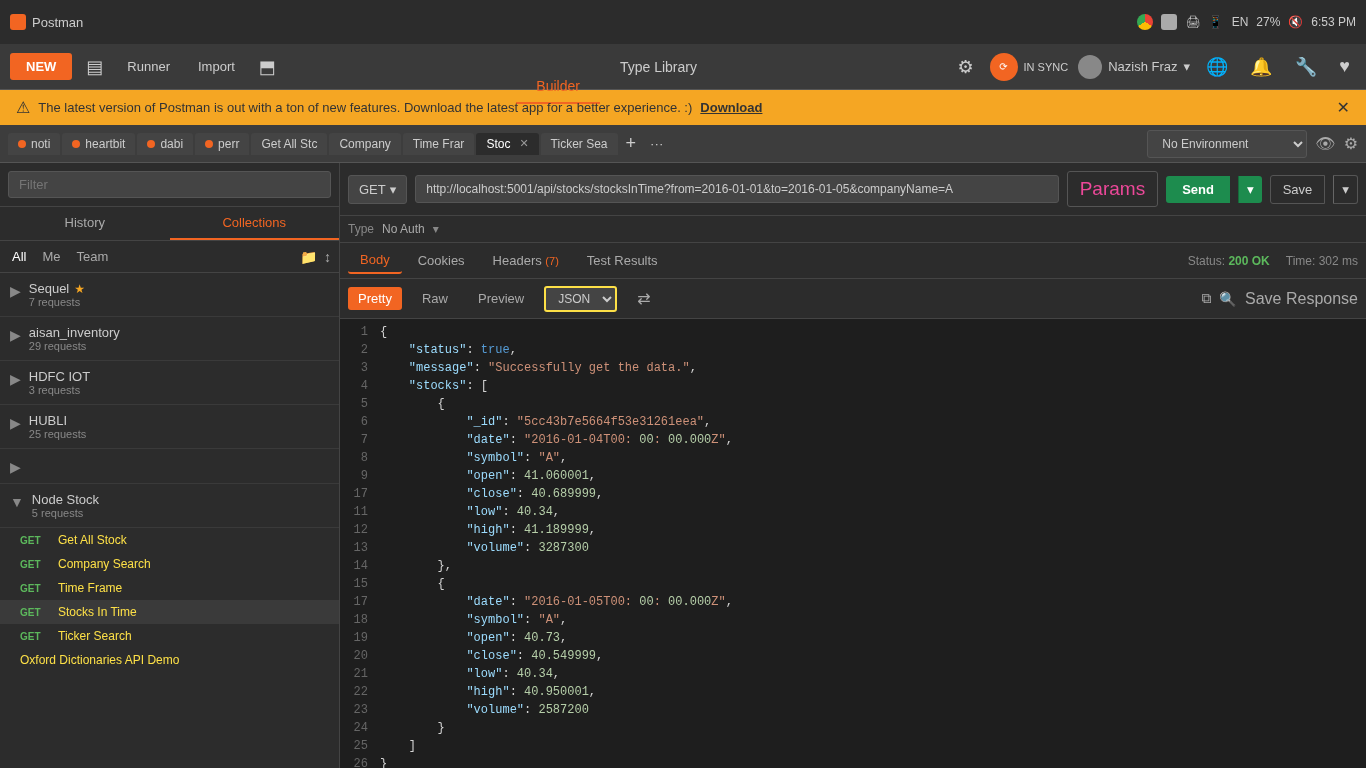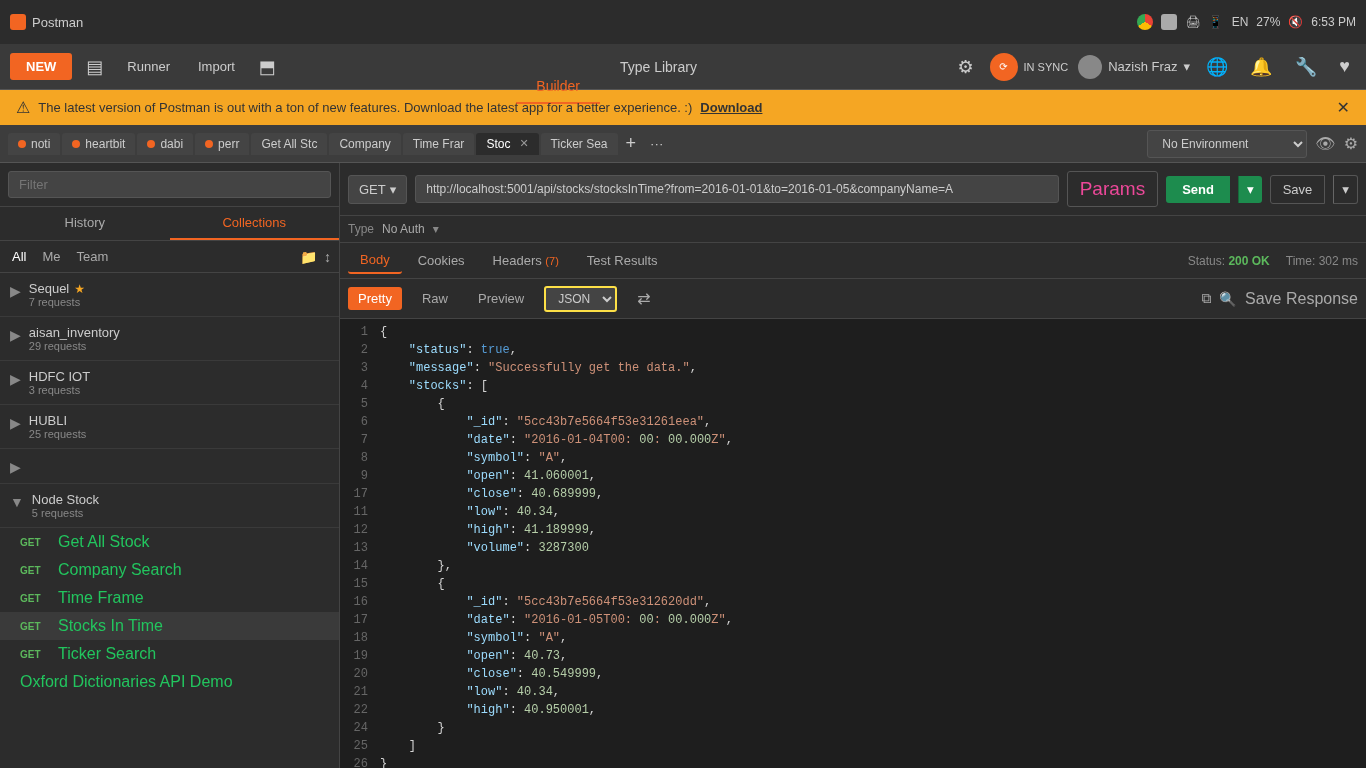--- a/index.html
+++ b/index.html
@@ -59,21 +59,21 @@
     .sidebar-list { flex: 1; overflow-y: auto; }
     .collection-item { display: flex; align-items: flex-start; padding: 8px 10px; cursor: pointer; border-bottom: 1px solid #3a3a3a; }
     .collection-icon { color: #888; margin-right: 8px; margin-top: 2px; font-size: 14px; }
     .collection-info { flex: 1; }
     .collection-name { color: #ccc; font-size: 13px; display: flex; align-items: center; gap: 5px; }
     .collection-star { color: #f5a623; font-size: 12px; }
     .collection-count { color: #888; font-size: 11px; }
     .request-item { display: flex; align-items: center; padding: 5px 10px 5px 20px; cursor: pointer; }
     .request-item.active { background: #3a3a3a; }
     .method-badge { font-size: 10px; font-weight: bold; color: #5cb85c; margin-right: 8px; width: 30px; }
-    .request-name { color: #22c55e; font-size: 16px; }
+    .request-name { color: #fde047; font-size: 12px; }
 
     
     .request-area { flex: 1; background: #2c2c2c; display: flex; flex-direction: column; overflow: hidden; }
 
     
     .request-bar { display: flex; align-items: center; padding: 8px; gap: 8px; border-bottom: 1px solid #444; }
     .method-select { background: #444; border: 1px solid #555; color: #ccc; padding: 6px 10px; border-radius: 3px; font-size: 13px; cursor: pointer; display: flex; align-items: center; gap: 4px; }
     .url-input { flex: 1; background: #444; border: 1px solid #555; border-radius: 3px; color: #ccc; padding: 6px 10px; font-size: 12px; }
     .params-btn { background: transparent; border: 1px solid #555; color: #ec4899; padding: 6px 12px; border-radius: 3px; cursor: pointer; font-size: 19px; }
     .send-btn { background: #1d8c4e; color: white; border: none; padding: 6px 16px; border-radius: 3px 0 0 3px; cursor: pointer; font-size: 13px; font-weight: bold; }
@@ -421,24 +421,20 @@
         </div>
         <div class="code-line">
           <span class="line-num">14</span>
           <span class="line-content">        },</span>
         </div>
         <div class="code-line">
           <span class="line-num">15</span>
           <span class="line-content">        {</span>
         </div>
         <div class="code-line">
-          <span class="line-num">16</span>
-          <span class="line-content">            <span class="json-key">"_id"</span>: <span class="json-str">"5cc43b7e5664f53e312620dd"</span>,</span>
-        </div>
-        <div class="code-line">
           <span class="line-num">17</span>
           <span class="line-content">            <span class="json-key">"date"</span>: <span class="json-str">"2016-01-05T00: <span class="json-num">00</span>: <span class="json-num">00.000</span>Z"</span>,</span>
         </div>
         <div class="code-line">
           <span class="line-num">18</span>
           <span class="line-content">            <span class="json-key">"symbol"</span>: <span class="json-str">"A"</span>,</span>
         </div>
         <div class="code-line">
           <span class="line-num">19</span>
           <span class="line-content">            <span class="json-key">"open"</span>: <span class="json-num">40.73</span>,</span>
@@ -449,20 +445,24 @@
         </div>
         <div class="code-line">
           <span class="line-num">21</span>
           <span class="line-content">            <span class="json-key">"low"</span>: <span class="json-num">40.34</span>,</span>
         </div>
         <div class="code-line">
           <span class="line-num">22</span>
           <span class="line-content">            <span class="json-key">"high"</span>: <span class="json-num">40.950001</span>,</span>
         </div>
         <div class="code-line">
+          <span class="line-num">23</span>
+          <span class="line-content">            <span class="json-key">"volume"</span>: <span class="json-num">2587200</span></span>
+        </div>
+        <div class="code-line">
           <span class="line-num">24</span>
           <span class="line-content">        }</span>
         </div>
         <div class="code-line">
           <span class="line-num">25</span>
           <span class="line-content">    ]</span>
         </div>
         <div class="code-line">
           <span class="line-num">26</span>
           <span class="line-content">}</span>

